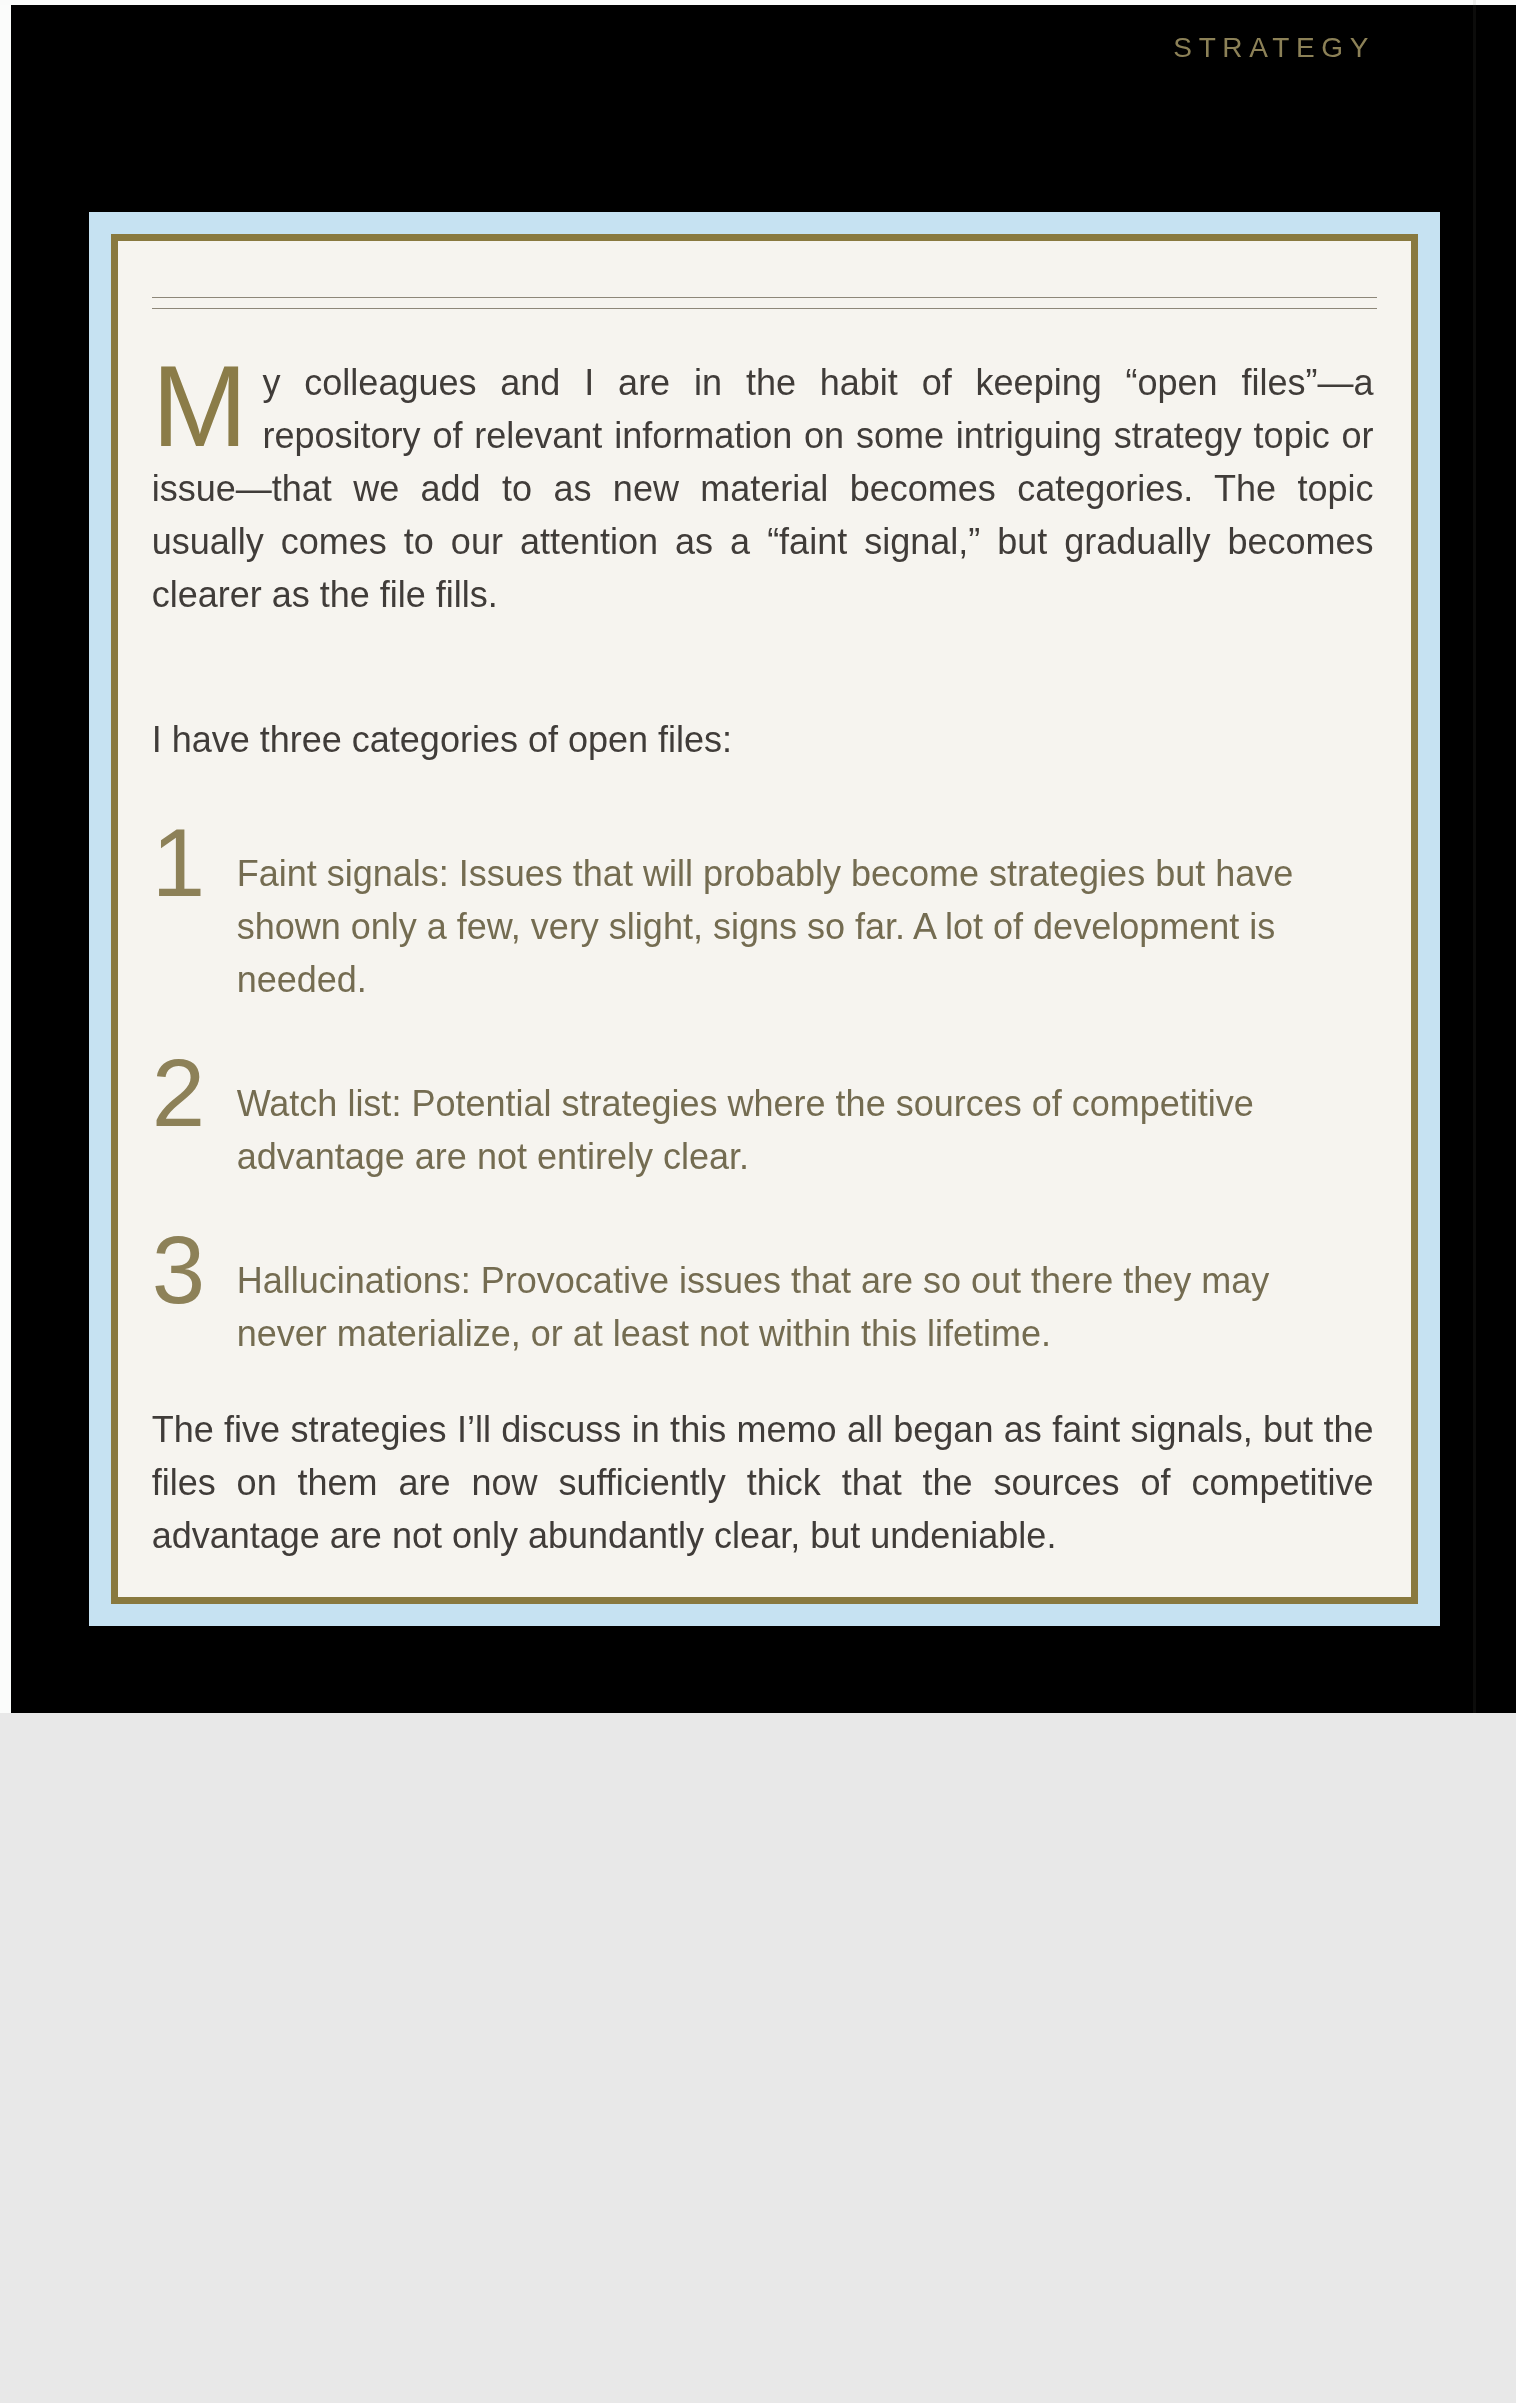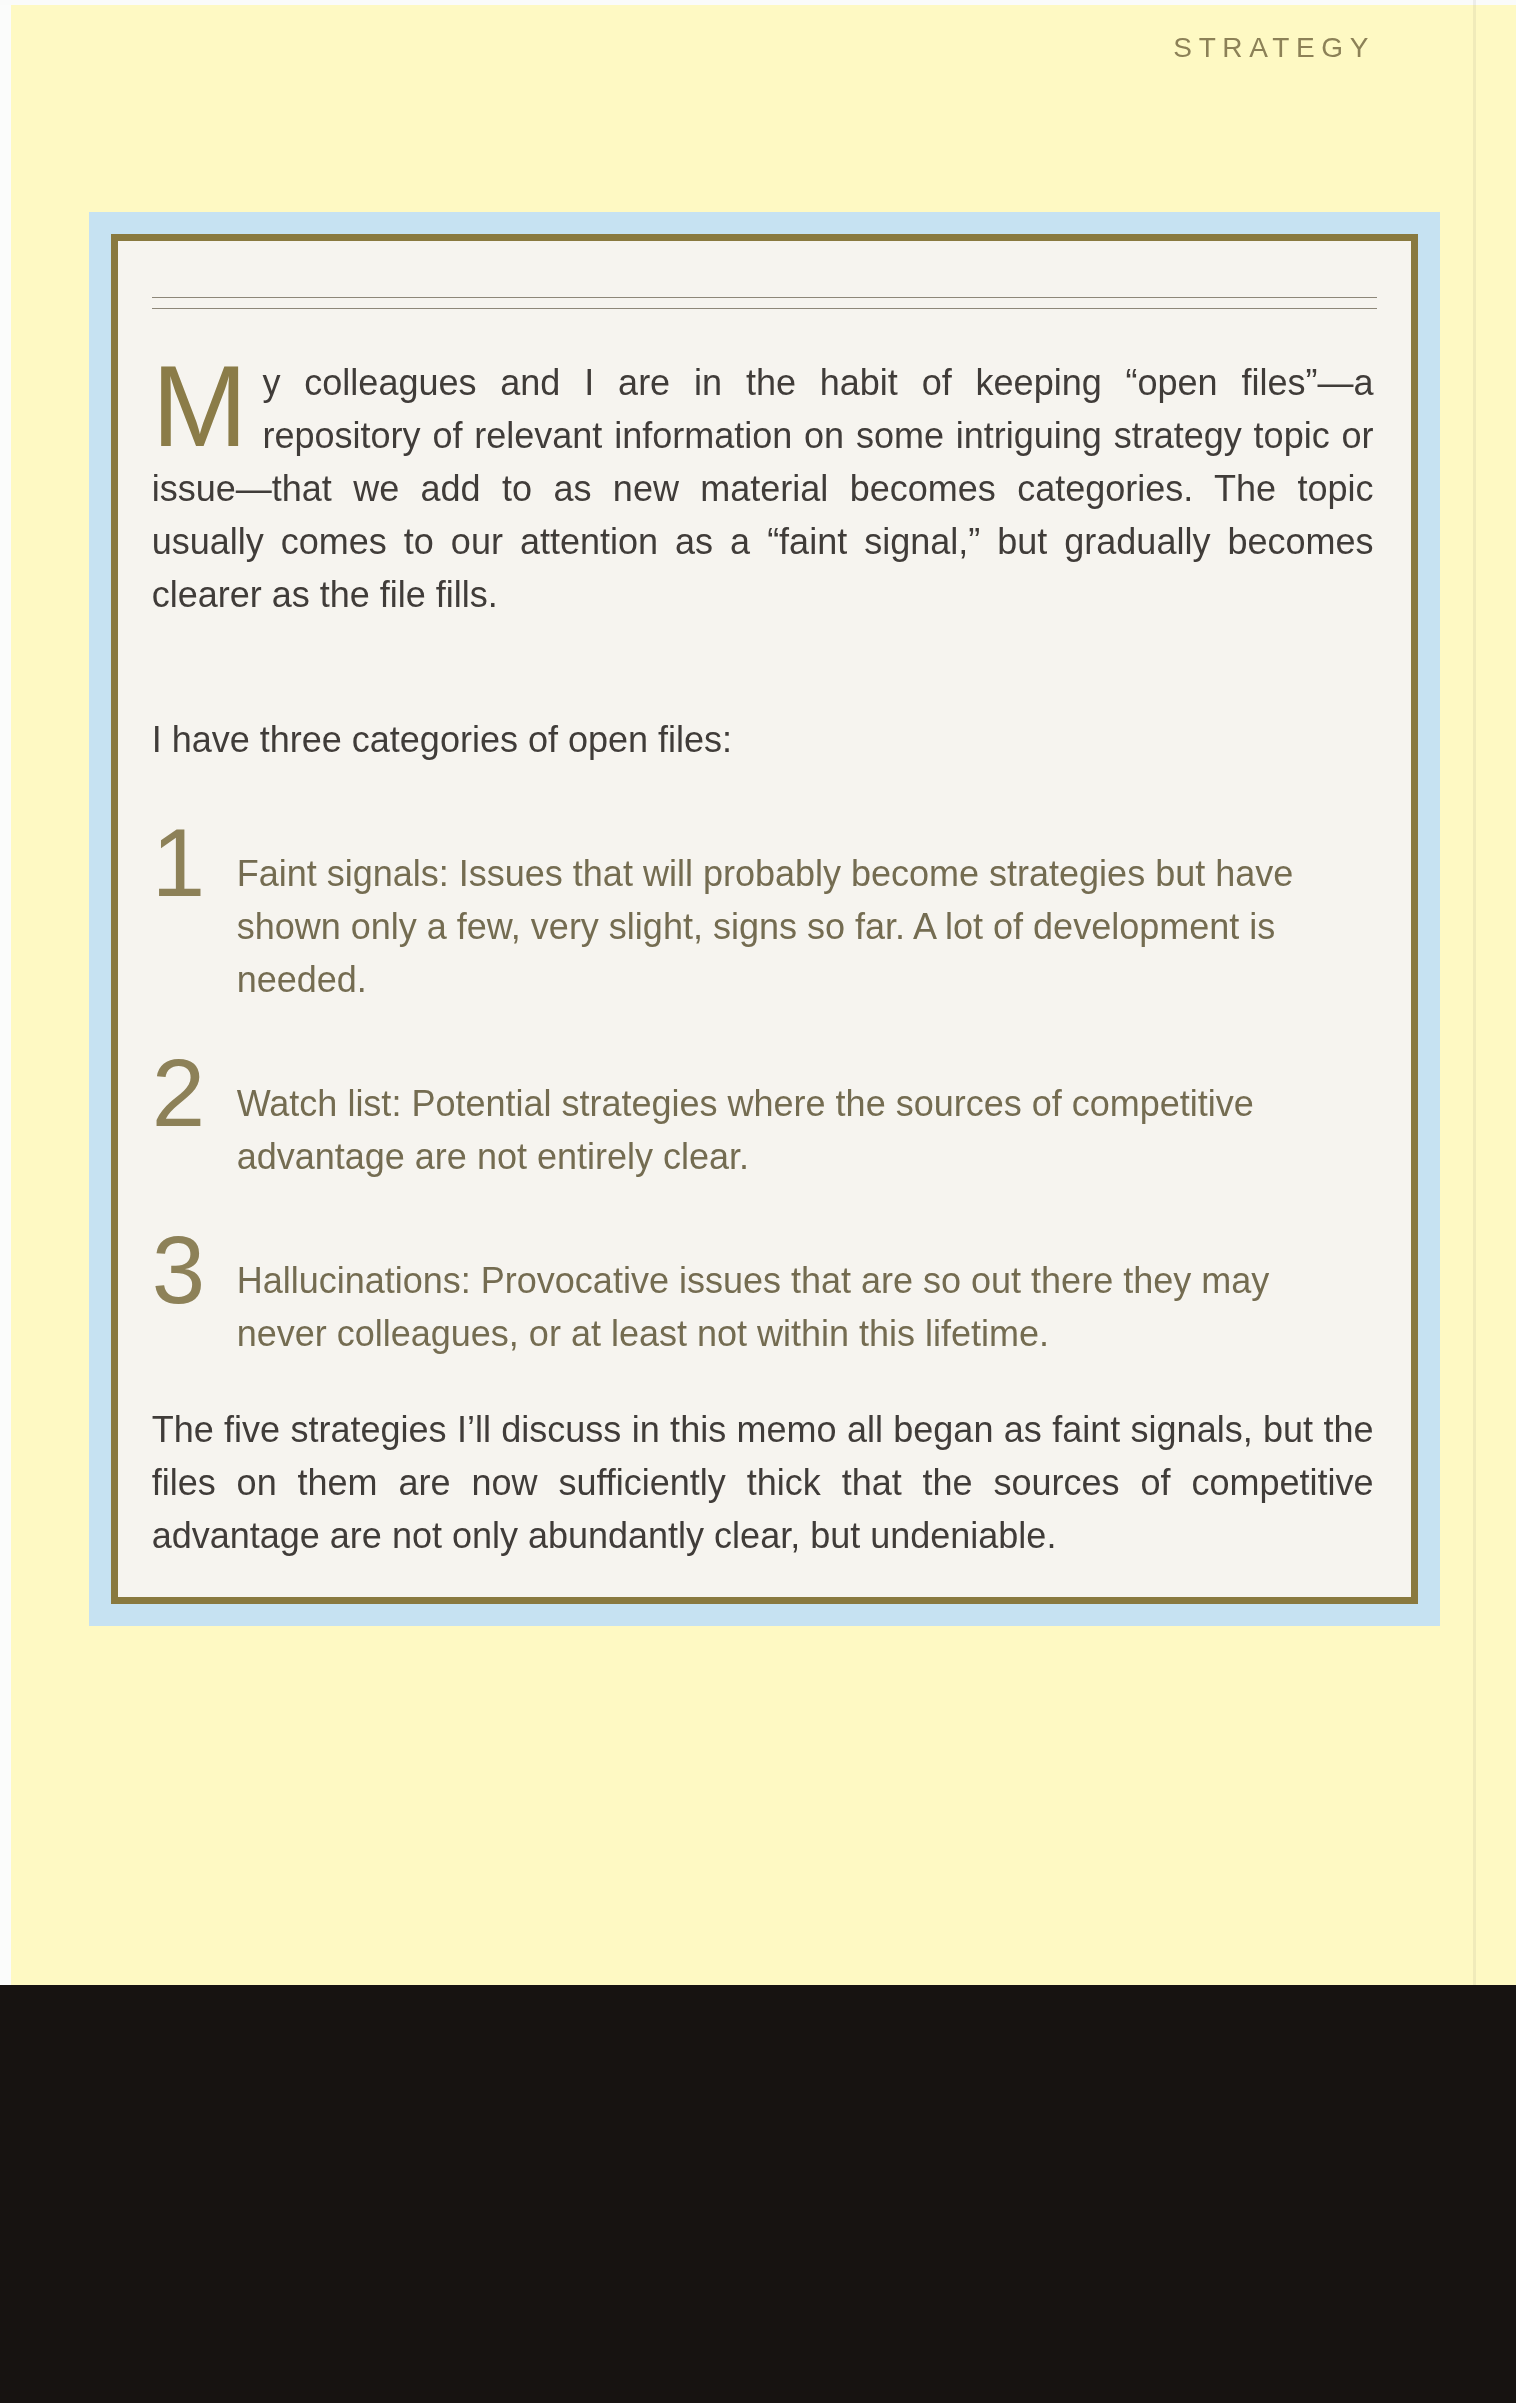--- a/index.html
+++ b/index.html
@@ -1,18 +1,18 @@
 <!DOCTYPE html>
 <html style="font-size:15px"><head>
 <meta charset="utf-8">
 <style>
   html,body{margin:0;padding:0;background:#e8e8e8;}
   .page{
-    position:relative;width:1516px;height:2403px;overflow:hidden;
-    background:#fef9c3;font-family:"Liberation Sans",sans-serif;
+    position:relative;width:1516px;height:1713px;overflow:hidden;
+    background:#000000;font-family:"Liberation Sans",sans-serif;
   }
   .backdrop-left{position:absolute;left:0;top:0;width:11.3px;height:1985px;background:#fbfcfb;}
   .backdrop-top{position:absolute;left:0;top:0;width:100%;height:4.7px;background:#fafbfa;}
   .page-edge{position:absolute;right:40px;top:0;height:1985px;width:2.8px;background:rgba(120,115,105,0.10);}
 
   .strategy{
     position:absolute;top:32px;right:141px;
     font-size:28px;letter-spacing:6.6px;color:#8c8157;font-weight:500;
   }
 
@@ -79,21 +79,21 @@
         <div class="itxt">Faint signals: Issues that will probably become strategies but have shown only a few, very slight, signs so far. A lot of development is needed.</div>
       </div>
 
       <div class="item tight">
         <div class="num">2</div>
         <div class="itxt">Watch list: Potential strategies where the sources of competitive advantage are not entirely clear.</div>
       </div>
 
       <div class="item tight">
         <div class="num">3</div>
-        <div class="itxt">Hallucinations: Provocative issues that are so out there they may never colleagues, or at least not within this lifetime.</div>
+        <div class="itxt">Hallucinations: Provocative issues that are so out there they may never materialize, or at least not within this lifetime.</div>
       </div>
 
       <p class="closing">The five strategies I’ll discuss in this memo all began as faint signals, but the files on them are now sufficiently thick that the sources of competitive advantage are not only abundantly clear, but undeniable.</p>
 
     </div>
   </div>
 
   <div class="black-band">
 
     

